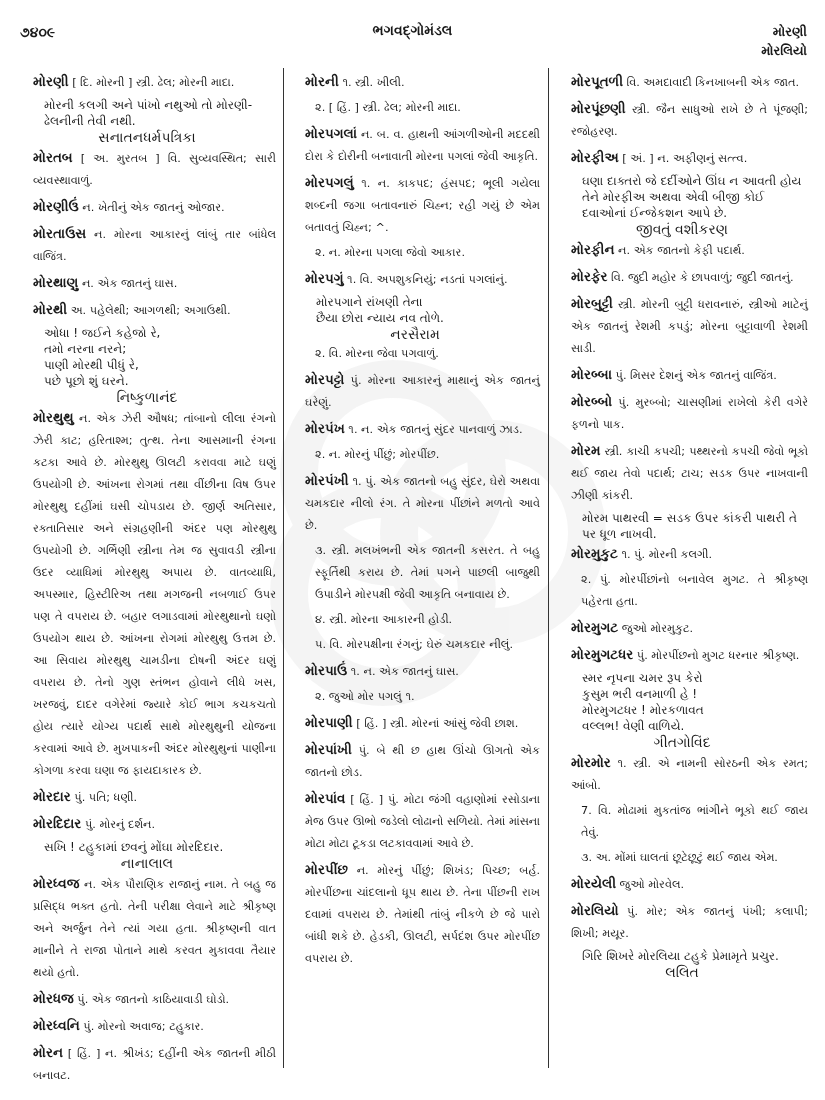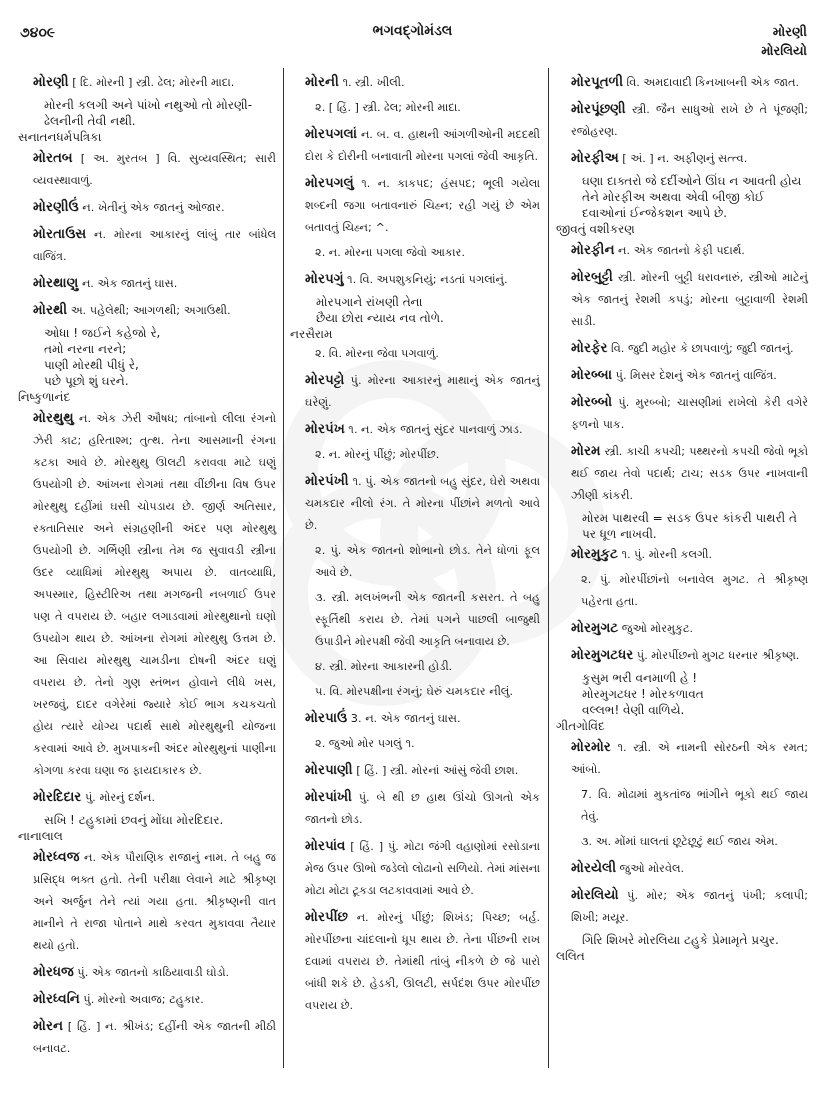--- a/index.html
+++ b/index.html
@@ -20,21 +20,21 @@
     position:absolute; top:70px; font-size:11.3px; line-height:22px;
   }
   .col1 { left:18px; width:258px; }
   .col2 { left:290px; width:250px; }
   .col3 { left:556px; width:252px; }
   .divider { position:absolute; width:1px; background:#333; }
   .entry { margin:0 0 3px 15px; text-align:justify; }
   .hw { font-weight:bold; font-size:13.5px; }
   .sub { padding-left:10px; }
   .quote { padding-left:26px; font-size:12px; line-height:16px; }
-  .src { text-align:left; font-size:12px; line-height:17px; }
+  .src { text-align:center; font-size:14px; line-height:17px; }
 </style>
 </head>
 <body>
 
 <div class="watermark">
   <div class="wm-ring" style="left:10px;top:0;width:150px;height:150px;"></div>
   <div class="wm-ring" style="left:110px;top:60px;width:150px;height:150px;"></div>
   <div class="wm-ring" style="left:0;top:120px;width:150px;height:150px;"></div>
 </div>
 
@@ -58,20 +58,21 @@
     <div class="entry"><span class="hw">મોરણીઉં</span> <span>ન. ખેતીનું એક જાતનું ઓજાર.</span></div>
     <div class="entry"><span class="hw">મોરતાઉસ</span> <span>ન. મોરના આકારનું લાંબું તાર બાંધેલ વાજિંત્ર.</span></div>
     <div class="entry"><span class="hw">મોરથાણુ</span> <span>ન. એક જાતનું ઘાસ.</span></div>
     <div class="entry"><span class="hw">મોરથી</span> <span>અ. પહેલેથી; આગળથી; અગાઉથી.</span></div>
     <div class="quote">ઓધા ! જઈને કહેજો રે,</div>
     <div class="quote">તમો નરના નરને;</div>
     <div class="quote">પાણી મોરથી પીધું રે,</div>
     <div class="quote">પછે પૂછો શું ઘરને.</div>
     <div class="src">નિષ્કુળાનંદ</div>
     <div class="entry"><span class="hw">મોરથુથુ</span> <span>ન. એક ઝેરી ઔષધ; તાંબાનો લીલા રંગનો ઝેરી કાટ; હરિતાશ્મ; તુત્થ. તેના આસમાની રંગના કટકા આવે છે. મોરથુથુ ઊલટી કરાવવા માટે ઘણું ઉપયોગી છે. આંખના રોગમાં તથા વીંછીના વિષ ઉપર મોરથુથુ દહીંમાં ઘસી ચોપડાય છે. જીર્ણ અતિસાર, રક્તાતિસાર અને સંગ્રહણીની અંદર પણ મોરથુથુ ઉપયોગી છે. ગર્ભિણી સ્ત્રીના તેમ જ સુવાવડી સ્ત્રીના ઉદર વ્યાધિમાં મોરથુથુ અપાય છે. વાતવ્યાધિ, અપસ્માર, હિસ્ટીરિઅ તથા મગજની નબળાઈ ઉપર પણ તે વપરાય છે. બહાર લગાડવામાં મોરથુથાનો ઘણો ઉપયોગ થાય છે. આંખના રોગમાં મોરથુથુ ઉત્તમ છે. આ સિવાય મોરથુથુ ચામડીના દોષની અંદર ઘણું વપરાય છે. તેનો ગુણ સ્તંભન હોવાને લીધે ખસ, ખરજવું, દાદર વગેરેમાં જ્યારે કોઈ ભાગ કચકચતો હોય ત્યારે યોગ્ય પદાર્થ સાથે મોરથુથુની યોજના કરવામાં આવે છે. મુખપાકની અંદર મોરથુથુનાં પાણીના કોગળા કરવા ઘણા જ ફાયદાકારક છે.</span></div>
+    <div class="entry"><span class="hw">મોરદાર</span> <span>પું. પતિ; ધણી.</span></div>
     <div class="entry"><span class="hw">મોરદિદાર</span> <span>પું. મોરનું દર્શન.</span></div>
     <div class="quote">સખિ ! ટહુકામાં છવનું મોંઘા મોરદિદાર.</div>
     <div class="src">નાનાલાલ</div>
     <div class="entry"><span class="hw">મોરધ્વજ</span> <span>ન. એક પૌરાણિક રાજાનું નામ. તે બહુ જ પ્રસિદ્ધ ભક્ત હતો. તેની પરીક્ષા લેવાને માટે શ્રીકૃષ્ણ અને અર્જુન તેને ત્યાં ગયા હતા. શ્રીકૃષ્ણની વાત માનીને તે રાજા પોતાને માથે કરવત મુકાવવા તૈયાર થયો હતો.</span></div>
     <div class="entry"><span class="hw">મોરધજ</span> <span>પું. એક જાતનો કાઠિયાવાડી ઘોડો.</span></div>
     <div class="entry"><span class="hw">મોરધ્વનિ</span> <span>પું. મોરનો અવાજ; ટહુકાર.</span></div>
     <div class="entry"><span class="hw">મોરન</span> <span>[ હિં. ] ન. શ્રીખંડ; દહીંની એક જાતની મીઠી બનાવટ.</span></div>
   </div>
 <div class="col col2">
     <div class="entry"><span class="hw">મોરની</span> <span>૧. સ્ત્રી. ખીલી.</span></div>
@@ -81,48 +82,48 @@
     <div class="entry sub">૨. ન. મોરના પગલા જેવો આકાર.</div>
     <div class="entry"><span class="hw">મોરપગું</span> <span>૧. વિ. અપશુકનિયું; નડતાં પગલાંનું.</span></div>
     <div class="quote">મોરપગાને રાંખણી તેના</div>
     <div class="quote">છૈયા છોરા ન્યાય નવ તોળે.</div>
     <div class="src">નરસૈરામ</div>
     <div class="entry sub">૨. વિ. મોરના જેવા પગવાળું.</div>
     <div class="entry"><span class="hw">મોરપટ્ટો</span> <span>પું. મોરના આકારનું માથાનું એક જાતનું ઘરેણું.</span></div>
     <div class="entry"><span class="hw">મોરપંખ</span> <span>૧. ન. એક જાતનું સુંદર પાનવાળું ઝાડ.</span></div>
     <div class="entry sub">૨. ન. મોરનું પીંછું; મોરપીંછ.</div>
     <div class="entry"><span class="hw">મોરપંખી</span> <span>૧. પું. એક જાતનો બહુ સુંદર, ઘેરો અથવા ચમકદાર નીલો રંગ. તે મોરના પીંછાંને મળતો આવે છે.</span></div>
-    <div class="entry sub">૨. પું. એક જાતનો શોભાનો છોડ. તેને ધોળાં ફૂલ આવે છે.</div>
     <div class="entry sub">૩. સ્ત્રી. મલખંભની એક જાતની કસરત. તે બહુ સ્ફૂર્તિથી કરાય છે. તેમાં પગને પાછલી બાજુથી ઉપાડીને મોરપક્ષી જેવી આકૃતિ બનાવાય છે.</div>
     <div class="entry sub">૪. સ્ત્રી. મોરના આકારની હોડી.</div>
     <div class="entry sub">૫. વિ. મોરપક્ષીના રંગનું; ઘેરું ચમકદાર નીલું.</div>
-    <div class="entry"><span class="hw">મોરપાઉં</span> <span>3. ન. એક જાતનું ઘાસ.</span></div>
+    <div class="entry"><span class="hw">મોરપાઉં</span> <span>૧. ન. એક જાતનું ઘાસ.</span></div>
     <div class="entry sub">૨. જુઓ મોર પગલું ૧.</div>
     <div class="entry"><span class="hw">મોરપાણી</span> <span>[ હિં. ] સ્ત્રી. મોરનાં આંસું જેવી છાશ.</span></div>
     <div class="entry"><span class="hw">મોરપાંખી</span> <span>પું. બે થી છ હાથ ઊંચો ઊગતો એક જાતનો છોડ.</span></div>
     <div class="entry"><span class="hw">મોરપાંવ</span> <span>[ હિં. ] પું. મોટા જંગી વહાણોમાં રસોડાના મેજ ઉપર ઊભો જડેલો લોઢાનો સળિયો. તેમાં માંસના મોટા મોટા ટૂકડા લટકાવવામાં આવે છે.</span></div>
     <div class="entry"><span class="hw">મોરપીંછ</span> <span>ન. મોરનું પીંછું; શિખંડ; પિચ્છ; બર્હ. મોરપીંછના ચાંદલાનો ધૂપ થાય છે. તેના પીંછની રાખ દવામાં વપરાય છે. તેમાંથી તાંબું નીકળે છે જે પારો બાંધી શકે છે. હેડકી, ઊલટી, સર્પદંશ ઉપર મોરપીંછ વપરાય છે.</span></div>
   </div>
 <div class="col col3">
     <div class="entry"><span class="hw">મોરપૂતળી</span> <span>વિ. અમદાવાદી કિનખાબની એક જાત.</span></div>
     <div class="entry"><span class="hw">મોરપૂંછણી</span> <span>સ્ત્રી. જૈન સાધુઓ રાખે છે તે પૂંજણી; રજોહરણ.</span></div>
     <div class="entry"><span class="hw">મોરફીઅ</span> <span>[ અં. ] ન. અફીણનું સત્ત્વ.</span></div>
     <div class="quote">ઘણા દાક્તરો જે દર્દીઓને ઊંઘ ન આવતી હોય તેને મોરફીઅ અથવા એવી બીજી કોઈ દવાઓનાં ઈન્જેકશન આપે છે.</div>
     <div class="src">જીવતું વશીકરણ</div>
     <div class="entry"><span class="hw">મોરફીન</span> <span>ન. એક જાતનો કેફી પદાર્થ.</span></div>
+    <div class="entry"><span class="hw">મોરફેર</span> <span>વિ. જુદી મહોર કે છાપવાળું; જુદી જાતનું.</span></div>
     <div class="entry"><span class="hw">મોરબુટ્ટી</span> <span>સ્ત્રી. મોરની બુટ્ટી ધરાવનારું, સ્ત્રીઓ માટેનું એક જાતનું રેશમી કપડું; મોરના બુટ્ટાવાળી રેશમી સાડી.</span></div>
-    <div class="entry"><span class="hw">મોરફેર</span> <span>વિ. જુદી મહોર કે છાપવાળું; જુદી જાતનું.</span></div>
     <div class="entry"><span class="hw">મોરબ્બા</span> <span>પું. મિસર દેશનું એક જાતનું વાજિંત્ર.</span></div>
     <div class="entry"><span class="hw">મોરબ્બો</span> <span>પું. મુરબ્બો; ચાસણીમાં રાખેલો કેરી વગેરે ફળનો પાક.</span></div>
     <div class="entry"><span class="hw">મોરમ</span> <span>સ્ત્રી. કાચી કપચી; પથ્થરનો કપચી જેવો ભૂકો થઈ જાય તેવો પદાર્થ; ટાચ; સડક ઉપર નાખવાની ઝીણી કાંકરી.</span></div>
     <div class="quote">મોરમ પાથરવી = સડક ઉપર કાંકરી પાથરી તે પર ધૂળ નાખવી.</div>
     <div class="entry"><span class="hw">મોરમુકુટ</span> <span>૧. પું. મોરની કલગી.</span></div>
     <div class="entry sub">૨. પું. મોરપીંછાંનો બનાવેલ મુગટ. તે શ્રીકૃષ્ણ પહેરતા હતા.</div>
     <div class="entry"><span class="hw">મોરમુગટ</span> <span>જુઓ મોરમુકુટ.</span></div>
     <div class="entry"><span class="hw">મોરમુગટધર</span> <span>પું. મોરપીંછનો મુગટ ધરનાર શ્રીકૃષ્ણ.</span></div>
+    <div class="quote">સ્મર નૃપના ચમર રૂપ કેરો</div>
     <div class="quote">કુસુમ ભરી વનમાળી હે !</div>
     <div class="quote">મોરમુગટધર ! મોરકળાવત</div>
     <div class="quote">વલ્લભ! વેણી વાળિયે.</div>
     <div class="src">ગીતગોવિંદ</div>
     <div class="entry"><span class="hw">મોરમોર</span> <span>૧. સ્ત્રી. એ નામની સોરઠની એક રમત; આંબો.</span></div>
     <div class="entry sub">7. વિ. મોઢામાં મુકતાંજ ભાંગીને ભૂકો થઈ જાય તેવું.</div>
     <div class="entry sub">૩. અ. મોંમાં ઘાલતાં છૂટેછૂટું થઈ જાય એમ.</div>
     <div class="entry"><span class="hw">મોરયેલી</span> <span>જુઓ મોરવેલ.</span></div>
     <div class="entry"><span class="hw">મોરલિયો</span> <span>પું. મોર; એક જાતનું પંખી; કલાપી; શિખી; મયૂર.</span></div>
     <div class="quote">ગિરિ શિખરે મોરલિયા ટહુકે પ્રેમામૃતે પ્રચુર.</div>

